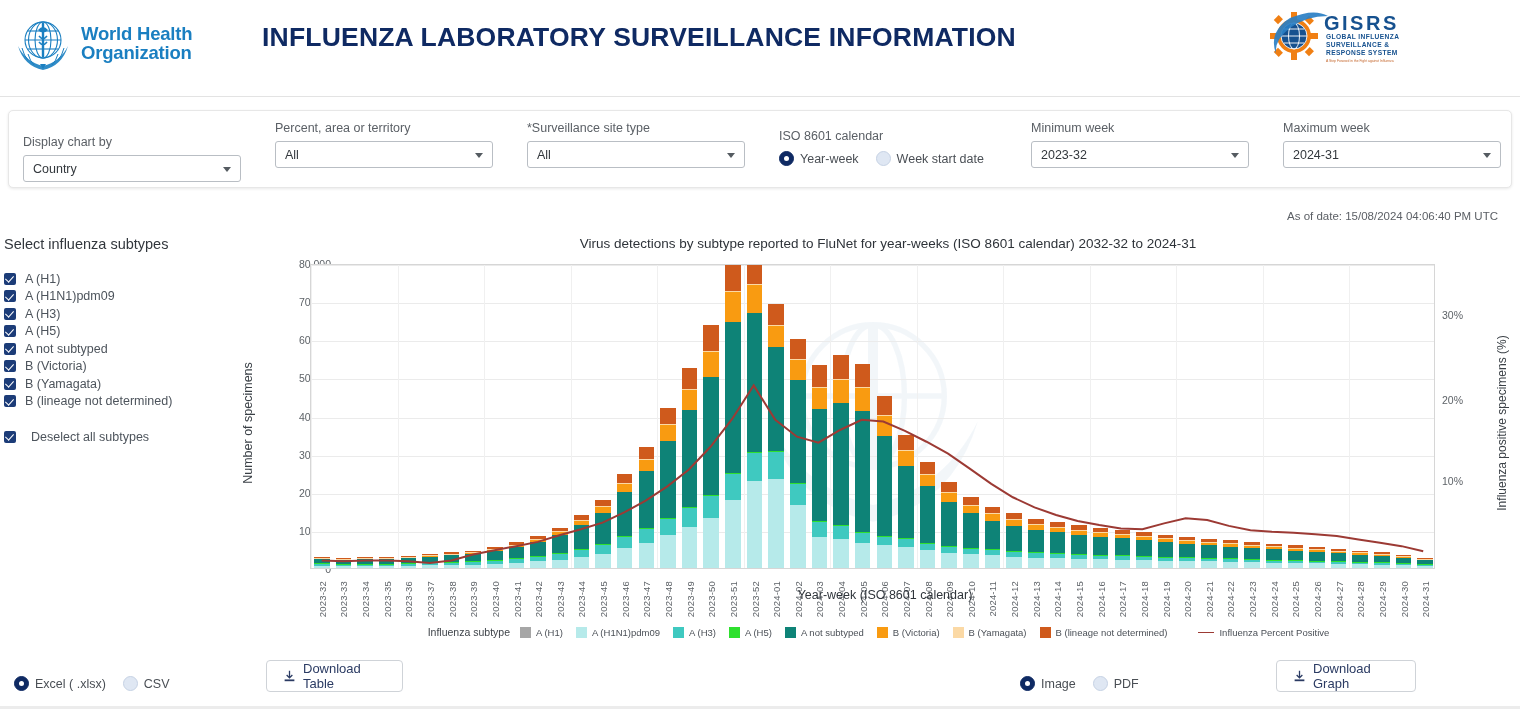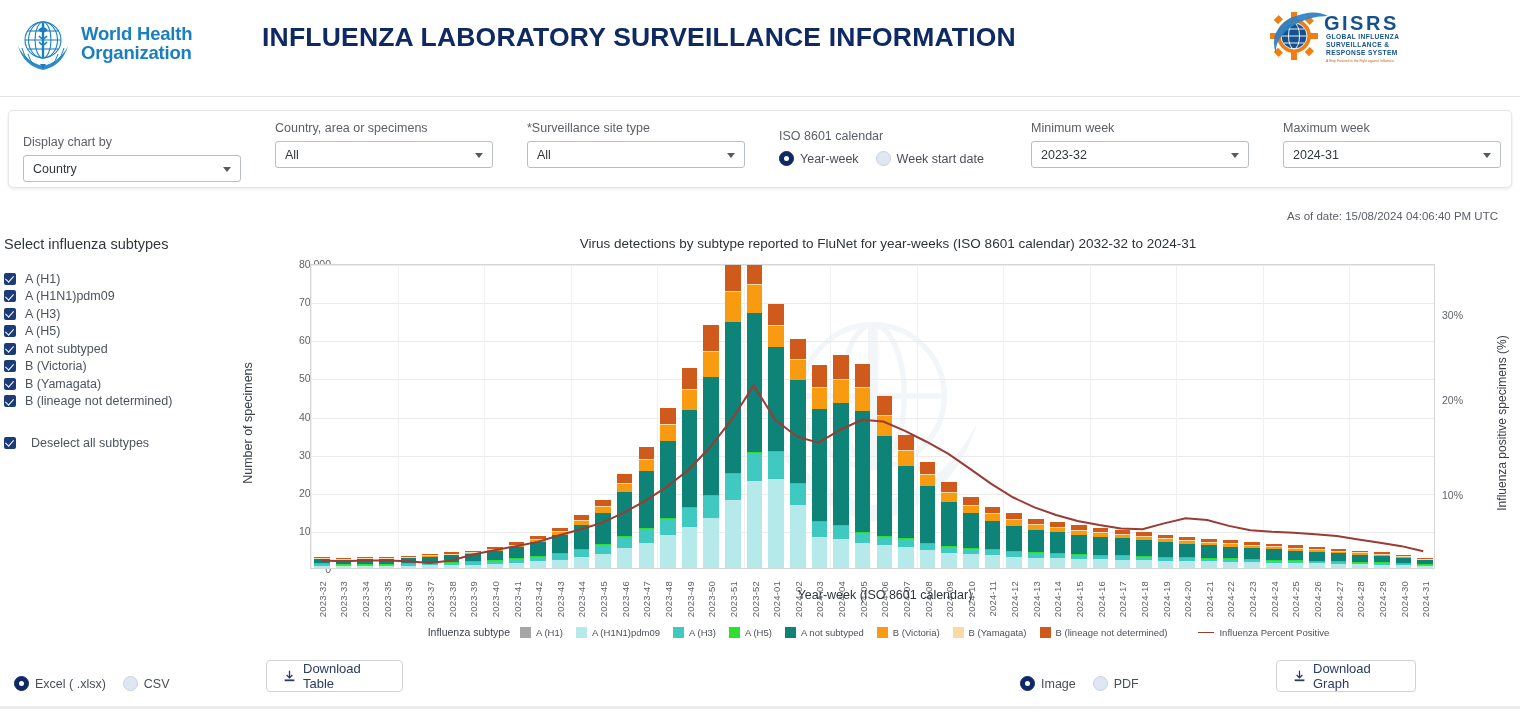--- a/index.html
+++ b/index.html
@@ -77,21 +77,21 @@
   .panel-title { font-size:14.5px; color:#32373d; padding-left:4px; margin-bottom:18px; }
   .cb-row { display:flex; align-items:center; gap:9px; height:17.5px; padding-left:4px; }
   .cb {
     width:12px;height:12px;flex:0 0 12px;background:#1c3c78;border-radius:2px;position:relative;
   }
   .cb::after {
     content:""; position:absolute; left:2.5px; top:1.5px; width:4px; height:7px;
     border:solid #fff; border-width:0 1.7px 1.7px 0; transform:rotate(42deg);
   }
   .cb-label { font-size:12.5px; color:#4d545c; white-space:nowrap; }
-  .cb-row.spaced { margin-top:24px; }
+  .cb-row.spaced { margin-top:18px; }
   .cb-row.spaced .cb-label { padding-left:6px; }
 
   
   .chartwrap { position:absolute; left:250px; top:236px; width:1270px; height:410px; }
   .chart-title {
     text-align:center; font-size:13.5px; color:#2e3339; margin:0 0 8px 0;
     padding-left:6px;
   }
   .plotarea {
     position:absolute; left:60px; top:28px; width:1125px; height:305px;
@@ -229,21 +229,21 @@
 
   <div class="fld f1">
     <div class="fld-label">Display chart by</div>
     <div class="sel">
       <span>Country</span>
       <span class="caret"></span>
     </div>
   </div>
 
   <div class="fld f2">
-    <div class="fld-label">Country, area or specimens</div>
+    <div class="fld-label">Percent, area or territory</div>
     <div class="sel">
       <span>All</span>
       <span class="caret"></span>
     </div>
   </div>
 
   <div class="fld f3">
     <div class="fld-label">*Surveillance site type</div>
     <div class="sel">
       <span>All</span>
@@ -339,21 +339,21 @@
       <div class="ytick" style="top: 294.875px;">10,000</div>
       <div class="ytick" style="top: 256.75px;">20,000</div>
       <div class="ytick" style="top: 218.625px;">30,000</div>
       <div class="ytick" style="top: 180.5px;">40,000</div>
       <div class="ytick" style="top: 142.375px;">50,000</div>
       <div class="ytick" style="top: 104.25px;">60,000</div>
       <div class="ytick" style="top: 66.125px;">70,000</div>
       <div class="ytick" style="top: 28px;">80,000</div>
     </div>
   <div id="yticks-right">
-      <div class="ytick-r" style="top: 259px;">10%</div>
+      <div class="ytick-r" style="top: 245px;">10%</div>
       <div class="ytick-r" style="top: 163.556px;">20%</div>
       <div class="ytick-r" style="top: 78.8333px;">30%</div>
     </div>
 
   <div class="plotarea">
     <svg class="watermark" viewBox="0 0 62 62">
       <g fill="none" stroke="#2b6fa8" stroke-width="1.3">
         <circle cx="31" cy="26" r="17"></circle>
           <ellipse cx="31" cy="26" rx="7.5" ry="17"></ellipse>
         <line x1="14" y1="26" x2="48" y2="26"></line>

